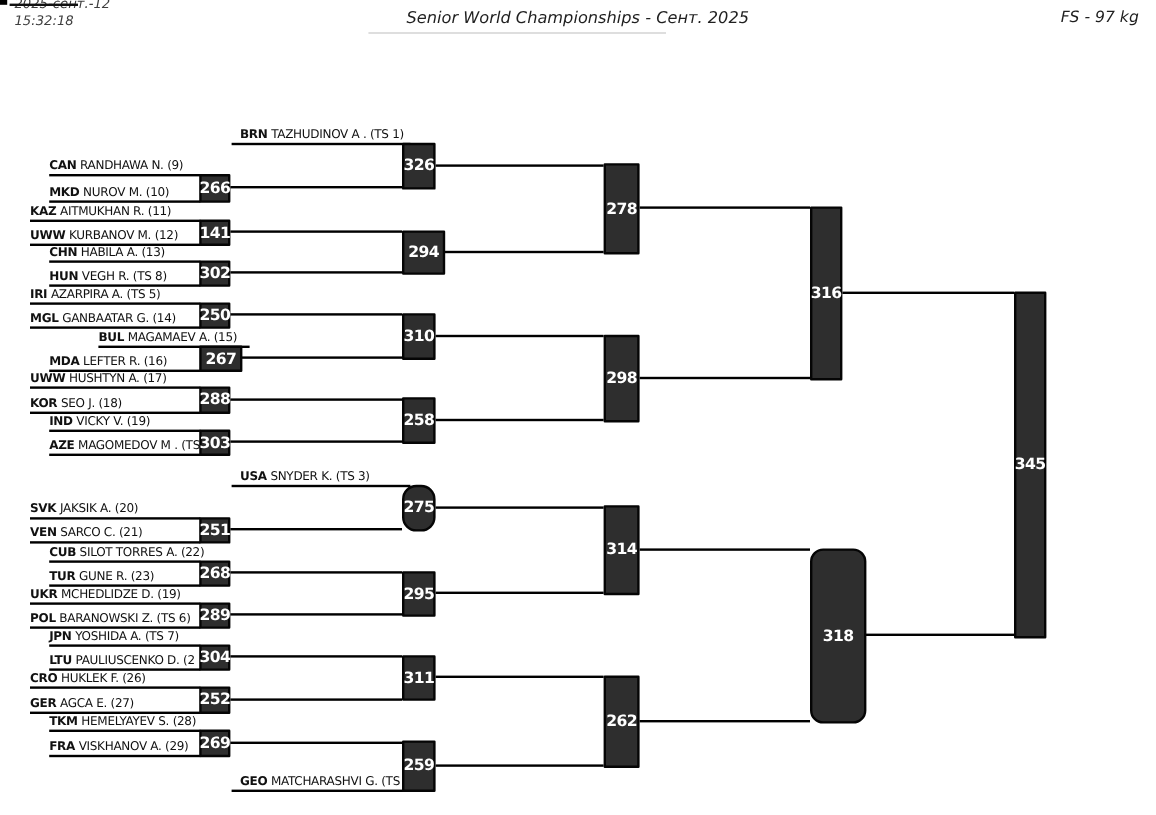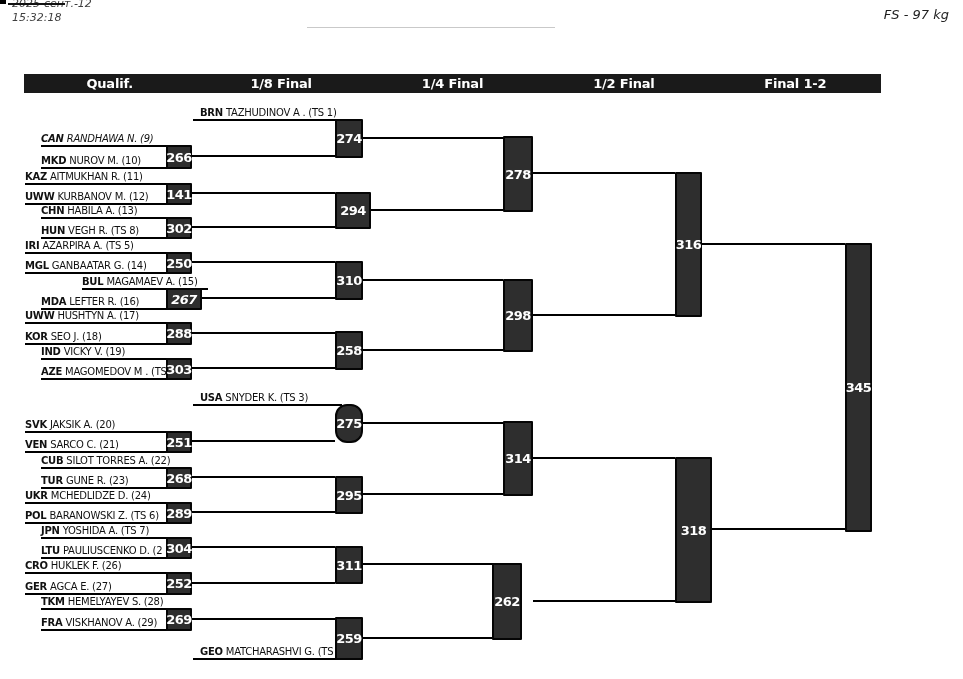--- a/index.html
+++ b/index.html
@@ -30,51 +30,45 @@
   .hline{position:absolute;height:2px;background:#000;z-index:1;}
 </style>
 </head>
 <body>
 
 <div id="page">
   <div class="corner-mark"></div>
   <div class="date-strike"></div>
   <div class="dt d1">2025-сент.-12</div>
   <div class="dt d2">15:32:18</div>
+  <div class="title">Senior World Championships - Сент. 2025</div>
   <div class="title-rule"></div>
   <div class="wcat">FS - 97 kg</div>
 
-  <div class="round-bar">
-    <span>Qualif.</span>
-    <span>1/8 Final</span>
-    <span>1/4 Final</span>
-    <span>1/2 Final</span>
-    <span>Final 1-2</span>
-  </div>
 
   <div id="bracket">
-      <div class="name-row" style="left: 41px; top: 132px; width: 126px; font-style: italic;"><span class="cc">CAN</span><span>RANDHAWA N. (9)</span></div>
+      <div class="name-row" style="left: 41px; top: 132px; width: 126px;"><span class="cc">CAN</span><span>RANDHAWA N. (9)</span></div>
       <div class="name-row" style="left: 41px; top: 154px; width: 126px;"><span class="cc">MKD</span><span>NUROV M. (10)</span></div>
       <div class="name-row" style="left: 25px; top: 170px; width: 142px;"><span class="cc">KAZ</span><span>AITMUKHAN R. (11)</span></div>
       <div class="name-row" style="left: 25px; top: 190px; width: 142px;"><span class="cc">UWW</span><span>KURBANOV M. (12)</span></div>
       <div class="name-row" style="left: 41px; top: 204px; width: 126px;"><span class="cc">CHN</span><span>HABILA A. (13)</span></div>
       <div class="name-row" style="left: 41px; top: 224px; width: 126px;"><span class="cc">HUN</span><span>VEGH R. (TS 8)</span></div>
       <div class="name-row" style="left: 25px; top: 239px; width: 142px;"><span class="cc">IRI</span><span>AZARPIRA A. (TS 5)</span></div>
       <div class="name-row" style="left: 25px; top: 259px; width: 142px;"><span class="cc">MGL</span><span>GANBAATAR G. (14)</span></div>
       <div class="name-row" style="left: 41px; top: 275px; width: 126px; margin-left: 41px;"><span class="cc">BUL</span><span>MAGAMAEV A. (15)</span></div>
       <div class="name-row" style="left: 41px; top: 295px; width: 126px;"><span class="cc">MDA</span><span>LEFTER R. (16)</span></div>
       <div class="name-row" style="left: 25px; top: 309px; width: 142px;"><span class="cc">UWW</span><span>HUSHTYN A. (17)</span></div>
       <div class="name-row" style="left: 25px; top: 330px; width: 142px;"><span class="cc">KOR</span><span>SEO J. (18)</span></div>
       <div class="name-row" style="left: 41px; top: 345px; width: 126px;"><span class="cc">IND</span><span>VICKY V. (19)</span></div>
       <div class="name-row" style="left: 41px; top: 365px; width: 126px;"><span class="cc">AZE</span><span>MAGOMEDOV M . (TS</span></div>
       <div class="name-row" style="left: 25px; top: 418px; width: 142px;"><span class="cc">SVK</span><span>JAKSIK A. (20)</span></div>
       <div class="name-row" style="left: 25px; top: 438px; width: 142px;"><span class="cc">VEN</span><span>SARCO C. (21)</span></div>
       <div class="name-row" style="left: 41px; top: 454px; width: 126px;"><span class="cc">CUB</span><span>SILOT TORRES A. (22)</span></div>
       <div class="name-row" style="left: 41px; top: 474px; width: 126px;"><span class="cc">TUR</span><span>GUNE R. (23)</span></div>
-      <div class="name-row" style="left: 25px; top: 489px; width: 142px;"><span class="cc">UKR</span><span>MCHEDLIDZE D. (24)</span></div>
+      <div class="name-row" style="left: 25px; top: 489px; width: 142px;"><span class="cc">UKR</span><span>MCHEDLIDZE D. (19)</span></div>
       <div class="name-row" style="left: 25px; top: 509px; width: 142px;"><span class="cc">POL</span><span>BARANOWSKI Z. (TS 6)</span></div>
       <div class="name-row" style="left: 41px; top: 524px; width: 126px;"><span class="cc">JPN</span><span>YOSHIDA A. (TS 7)</span></div>
       <div class="name-row" style="left: 41px; top: 544px; width: 126px;"><span class="cc">LTU</span><span>PAULIUSCENKO D. (2</span></div>
       <div class="name-row" style="left: 25px; top: 559px; width: 142px;"><span class="cc">CRO</span><span>HUKLEK F. (26)</span></div>
       <div class="name-row" style="left: 25px; top: 580px; width: 142px;"><span class="cc">GER</span><span>AGCA E. (27)</span></div>
       <div class="name-row" style="left: 41px; top: 595px; width: 126px;"><span class="cc">TKM</span><span>HEMELYAYEV S. (28)</span></div>
       <div class="name-row" style="left: 41px; top: 616px; width: 126px;"><span class="cc">FRA</span><span>VISKHANOV A. (29)</span></div>
       <div class="name-row bye" style="left: 193px; top: 106px; width: 142px;"><span class="cc">BRN</span><span>TAZHUDINOV A . (TS 1)</span></div>
       <div class="name-row bye" style="left: 193px; top: 391px; width: 142px;"><span class="cc">USA</span><span>SNYDER K. (TS 3)</span></div>
       <div class="name-row bye" style="left: 193px; top: 645px; width: 142px;"><span class="cc">GEO</span><span>MATCHARASHVI G. (TS</span></div>
@@ -87,21 +81,21 @@
       </div>
       <div class="hline" style="left: 192px; top: 192px; width: 143px;"></div>
       <div class="match-box" style="left: 166px; top: 217px; width: 26px; height: 22px; text-align: center;">
         <span class="match-num">302</span>
       </div>
       <div class="hline" style="left: 192px; top: 226px; width: 143px;"></div>
       <div class="match-box" style="left: 166px; top: 252px; width: 26px; height: 22px;">
         <span class="match-num">250</span>
       </div>
       <div class="hline" style="left: 192px; top: 261px; width: 143px;"></div>
-      <div class="match-box" style="left: 166px; top: 288px; width: 36px; height: 22px; font-style: italic;">
+      <div class="match-box" style="left: 166px; top: 288px; width: 36px; height: 22px;">
         <span class="match-num">267</span>
       </div>
       <div class="hline" style="left: 192px; top: 297px; width: 143px;"></div>
       <div class="match-box" style="left: 166px; top: 322px; width: 26px; height: 23px;">
         <span class="match-num">288</span>
       </div>
       <div class="hline" style="left: 192px; top: 332px; width: 143px;"></div>
       <div class="match-box" style="left: 166px; top: 358px; width: 26px; height: 22px;">
         <span class="match-num">303</span>
       </div>
@@ -124,21 +118,21 @@
       <div class="hline" style="left: 192px; top: 546px; width: 143px;"></div>
       <div class="match-box" style="left: 166px; top: 572px; width: 26px; height: 23px;">
         <span class="match-num">252</span>
       </div>
       <div class="hline" style="left: 192px; top: 582px; width: 143px;"></div>
       <div class="match-box" style="left: 166px; top: 608px; width: 26px; height: 23px;">
         <span class="match-num">269</span>
       </div>
       <div class="hline" style="left: 192px; top: 618px; width: 143px;"></div>
       <div class="match-box" style="left: 335px; top: 119px; width: 28px; height: 39px;">
-        <span class="match-num">274</span>
+        <span class="match-num">326</span>
       </div>
       <div class="hline" style="left: 363px; top: 137px; width: 140px;"></div>
       <div class="match-box" style="left: 335px; top: 192px; width: 36px; height: 37px;">
         <span class="match-num">294</span>
       </div>
       <div class="hline" style="left: 363px; top: 209px; width: 140px;"></div>
       <div class="match-box" style="left: 335px; top: 261px; width: 28px; height: 39px;">
         <span class="match-num">310</span>
       </div>
       <div class="hline" style="left: 363px; top: 279px; width: 140px;"></div>
@@ -167,29 +161,29 @@
       </div>
       <div class="hline" style="left: 533px; top: 172px; width: 142px;"></div>
       <div class="match-box" style="left: 503px; top: 279px; width: 30px; height: 73px;">
         <span class="match-num">298</span>
       </div>
       <div class="hline" style="left: 533px; top: 314px; width: 142px;"></div>
       <div class="match-box" style="left: 503px; top: 421px; width: 30px; height: 75px;">
         <span class="match-num">314</span>
       </div>
       <div class="hline" style="left: 533px; top: 457px; width: 142px;"></div>
-      <div class="match-box" style="left: 492px; top: 563px; width: 30px; height: 77px; text-align: center;">
+      <div class="match-box" style="left: 503px; top: 563px; width: 30px; height: 77px; text-align: center;">
         <span class="match-num">262</span>
       </div>
       <div class="hline" style="left: 533px; top: 600px; width: 142px;"></div>
       <div class="match-box" style="left: 675px; top: 172px; width: 27px; height: 145px;">
         <span class="match-num">316</span>
       </div>
       <div class="hline" style="left: 702px; top: 243px; width: 143px;"></div>
-      <div class="match-box" style="left: 675px; top: 457px; width: 37px; height: 146px;">
+      <div class="match-box" style="left: 675px; top: 457px; width: 47px; height: 146px; border-radius: 11px;">
         <span class="match-num">318</span>
       </div>
       <div class="hline" style="left: 702px; top: 528px; width: 143px;"></div>
       <div class="match-box" style="left: 845px; top: 243px; width: 27px; height: 289px;">
         <span class="match-num">345</span>
       </div>
     </div>
 </div>
 
 </body></html>

